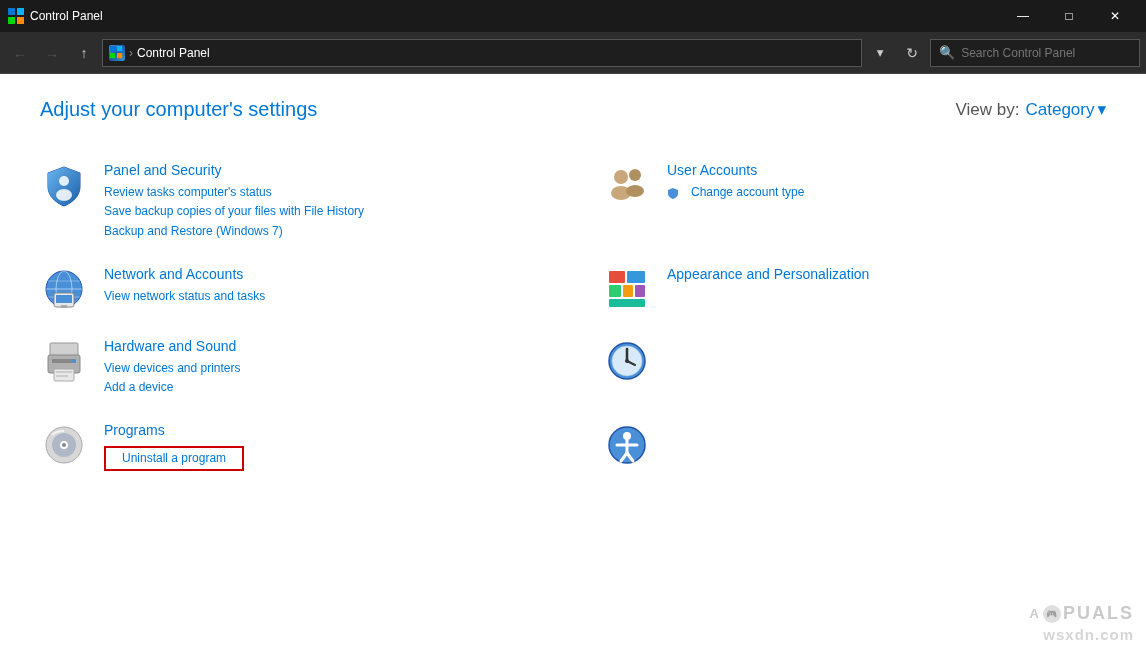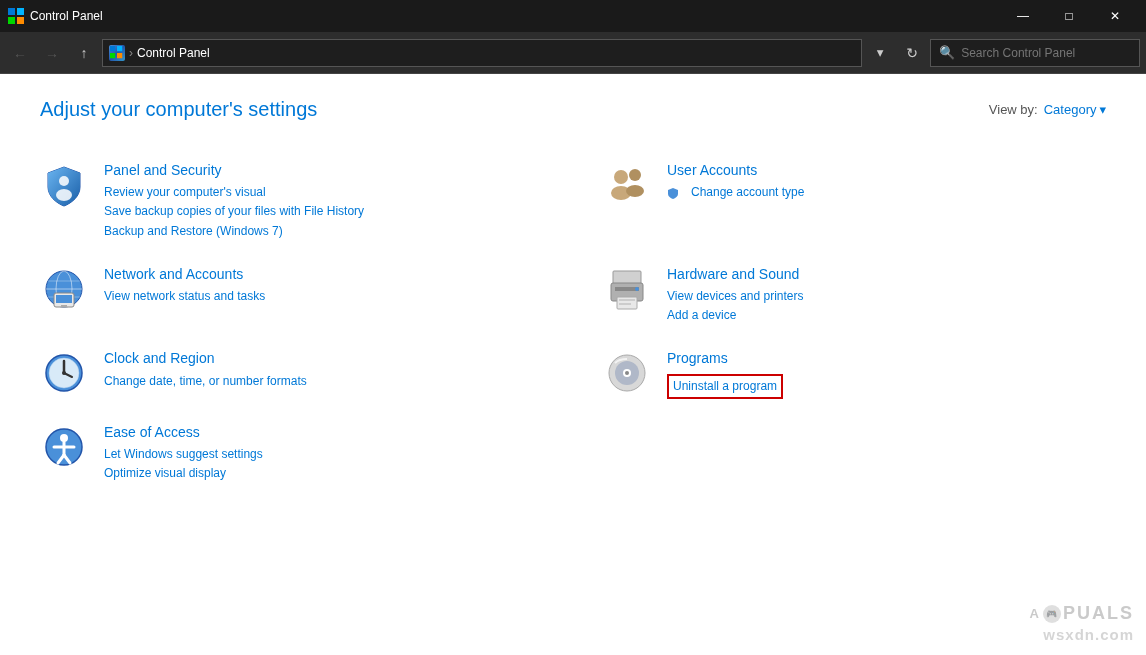--- a/index.html
+++ b/index.html
@@ -180,21 +180,21 @@
     }
     .page-title {
       color: #0078d7;
       font-size: 20px;
       font-weight: 300;
     }
     .view-by {
       display: flex;
       align-items: center;
       gap: 6px;
-      font-size: 13px;
+      font-size: 17px;
       color: #333;
     }
     .view-by-label { color: #555; }
     .view-by-value {
       color: #0078d7;
       cursor: pointer;
       display: flex;
       align-items: center;
       gap: 3px;
     }
@@ -235,21 +235,21 @@
     .category-sub-link {
       display: block;
       color: #0078d7;
       font-size: 12px;
       cursor: pointer;
       line-height: 1.6;
     }
     .category-sub-link.highlighted {
       display: inline-block;
       border: 2px solid #cc0000;
-      padding: 1px 4px;
+      padding: 1px 16px;
       margin-top: 2px;
     }
 
     
     .watermark {
       position: absolute;
       bottom: 12px;
       right: 12px;
       color: rgba(150,150,150,0.5);
       font-size: 11px;
@@ -349,21 +349,21 @@
                 <stop offset="100%" stop-color="#1a5fa8"></stop>
               </linearGradient>
             </defs>
 
             <circle cx="22" cy="18" r="5" fill="white" opacity="0.85"></circle>
             <ellipse cx="22" cy="32" rx="8" ry="6" fill="white" opacity="0.85"></ellipse>
           </svg>
         </div>
         <div class="category-text">
           <div class="category-title">Panel and Security</div>
-          <a class="category-sub-link">Review your computer's visual</a>
+          <a class="category-sub-link">Review tasks computer's status</a>
           <a class="category-sub-link">Save backup copies of your files with File History</a>
           <a class="category-sub-link">Backup and Restore (Windows 7)</a>
         </div>
       </div>
 
       <div class="category-item">
         <div class="category-icon">
           <svg width="44" height="44" viewBox="0 0 44 44">
 
             <circle cx="16" cy="14" r="7" fill="#c8a87a"></circle>
@@ -397,20 +397,36 @@
             <rect x="14" y="28" width="16" height="8" fill="#4a90d9"></rect>
             <rect x="19" y="38" width="6" height="2" fill="#aaa"></rect>
           </svg>
         </div>
         <div class="category-text">
           <div class="category-title">Network and Accounts</div>
           <a class="category-sub-link">View network status and tasks</a>
         </div>
       </div>
 
+      <div class="category-item">
+        <div class="category-icon">
+          <svg width="44" height="44" viewBox="0 0 44 44">
+
+            <rect x="4" y="4" width="16" height="12" fill="#e74c3c" rx="1"></rect>
+            <rect x="22" y="4" width="18" height="12" fill="#3498db" rx="1"></rect>
+            <rect x="4" y="18" width="12" height="12" fill="#2ecc71" rx="1"></rect>
+            <rect x="18" y="18" width="10" height="12" fill="#f39c12" rx="1"></rect>
+            <rect x="30" y="18" width="10" height="12" fill="#9b59b6" rx="1"></rect>
+            <rect x="4" y="32" width="36" height="8" fill="#1abc9c" rx="1"></rect>
+          </svg>
+        </div>
+        <div class="category-text">
+          <div class="category-title">Appearance and Personalization</div>
+        </div>
+      </div>
 
       <div class="category-item">
         <div class="category-icon">
           <svg width="44" height="44" viewBox="0 0 44 44">
 
             <rect x="8" y="4" width="28" height="16" rx="1" fill="#d0d0d0" stroke="#999" stroke-width="1"></rect>
             <rect x="6" y="16" width="32" height="18" rx="2" fill="#b0b0b0" stroke="#888" stroke-width="1"></rect>
             <rect x="10" y="20" width="24" height="4" fill="#888"></rect>
             <rect x="12" y="30" width="20" height="12" rx="1" fill="#e8e8e8" stroke="#aaa" stroke-width="1"></rect>
             <rect x="14" y="32" width="16" height="2" fill="#ccc"></rect>
@@ -428,24 +444,20 @@
       <div class="category-item">
         <div class="category-icon">
           <svg width="44" height="44" viewBox="0 0 44 44">
             <circle cx="22" cy="22" r="18" fill="#4a90d9" stroke="#2255aa" stroke-width="1.5"></circle>
             <circle cx="22" cy="22" r="15" fill="#d8eaf8" stroke="#aaccee" stroke-width="0.5"></circle>
             <line x1="22" y1="22" x2="22" y2="10" stroke="#333" stroke-width="2.5" stroke-linecap="round"></line>
             <line x1="22" y1="22" x2="30" y2="26" stroke="#333" stroke-width="2" stroke-linecap="round"></line>
             <circle cx="22" cy="22" r="2" fill="#333"></circle>
           </svg>
         </div>
-        <div class="category-text">
-          <div class="category-title">Clock and Region</div>
-          <a class="category-sub-link">Change date, time, or number formats</a>
-        </div>
       </div>
 
       <div class="category-item">
         <div class="category-icon">
           <svg width="44" height="44" viewBox="0 0 44 44">
 
             <circle cx="22" cy="22" r="18" fill="#d8d8d8" stroke="#aaa" stroke-width="1"></circle>
             <circle cx="22" cy="22" r="12" fill="#b0b8c8"></circle>
             <circle cx="22" cy="22" r="4" fill="white"></circle>
             <circle cx="22" cy="22" r="2" fill="#888"></circle>
@@ -464,25 +476,20 @@
           <svg width="44" height="44" viewBox="0 0 44 44">
 
             <circle cx="22" cy="22" r="18" fill="#4a90d9" stroke="#2255aa" stroke-width="1.5"></circle>
 
             <circle cx="22" cy="13" r="4" fill="white"></circle>
             <line x1="22" y1="17" x2="22" y2="30" stroke="white" stroke-width="3" stroke-linecap="round"></line>
             <line x1="12" y1="22" x2="32" y2="22" stroke="white" stroke-width="3" stroke-linecap="round"></line>
             <line x1="22" y1="30" x2="16" y2="38" stroke="white" stroke-width="3" stroke-linecap="round"></line>
             <line x1="22" y1="30" x2="28" y2="38" stroke="white" stroke-width="3" stroke-linecap="round"></line>
           </svg>
-        </div>
-        <div class="category-text">
-          <div class="category-title">Ease of Access</div>
-          <a class="category-sub-link">Let Windows suggest settings</a>
-          <a class="category-sub-link">Optimize visual display</a>
         </div>
       </div>
 
     </div>
   </div>
 </div>
 
 <div class="watermark">
   <div class="watermark-top">
     <span style="font-size:13px; letter-spacing:2px;">A</span>

